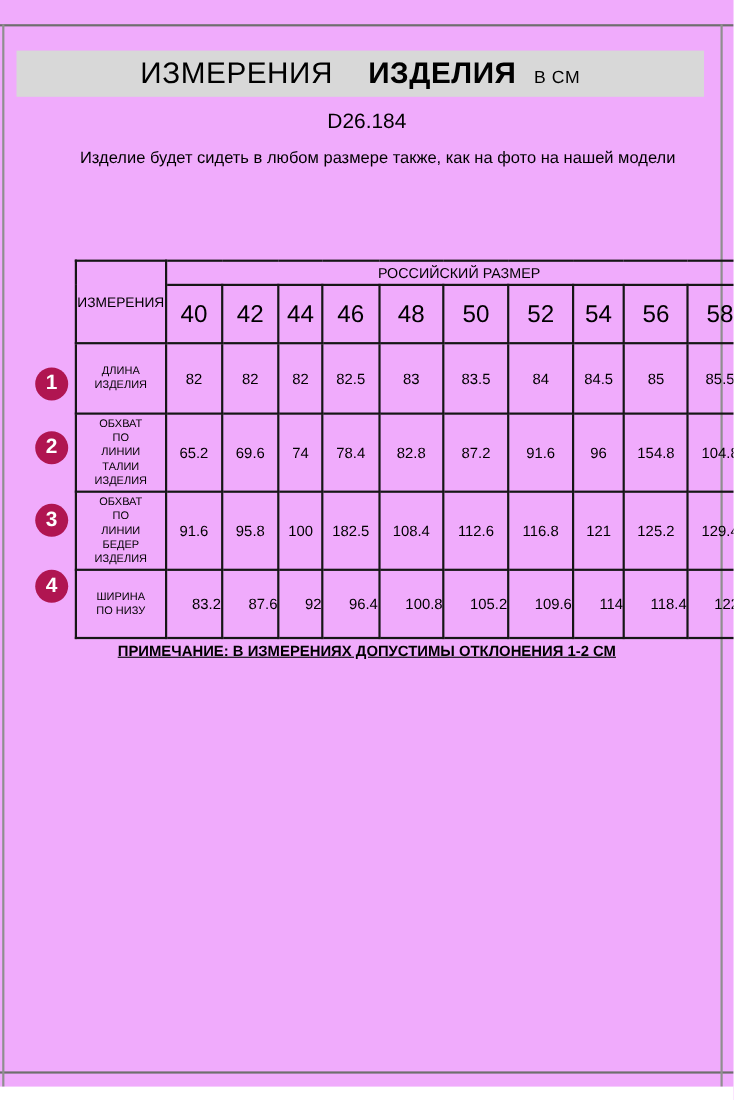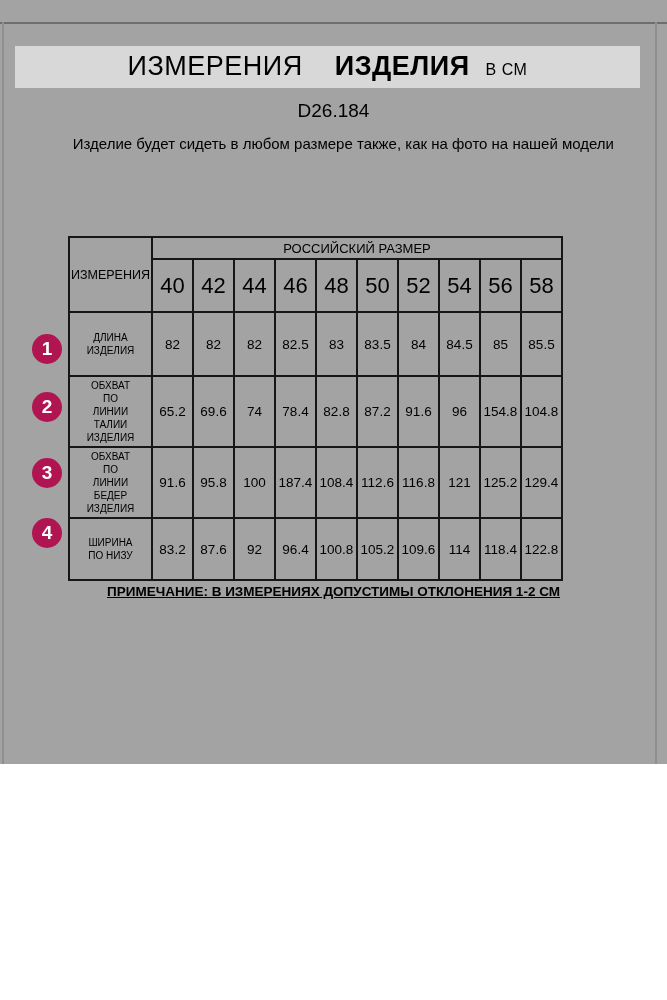--- a/index.html
+++ b/index.html
@@ -1,16 +1,16 @@
 <!DOCTYPE html>
 <html><head>
 <meta charset="utf-8">
 <style>
   html,body{margin:0;padding:0;background:#fff;}
-  .page{position:relative;width:667px;height:764px;background:#a3a3a3;
+  .page{position:relative;width:667px;height:988px;background:#f0abfc;
         font-family:"Liberation Sans", sans-serif;color:#000;overflow:hidden;}
 
   
   .frame-h{position:absolute;left:0;right:0;height:2px;background:#6e6e6e;}
   .frame-top{top:22px;}
   .frame-bottom{top:974px;}
   .frame-v{position:absolute;top:22px;bottom:0;width:2px;background:#8f8f8f;}
   .frame-left{left:2px;}
   .frame-right{left:655px;}
 
@@ -33,21 +33,21 @@
   .size-table td,.size-table th{border:2px solid #161616;text-align:center;
                    vertical-align:middle;padding:0;font-weight:400;}
   .col-label{width:83px;}
   .col-size{width:41px;}
   .corner-cell{font-size:12.5px;white-space:nowrap;}
   .group-cell{height:20px;font-size:13px;}
   .size-cell{height:51px;font-size:22px;font-weight:normal;}
   .label-cell{font-size:10px;line-height:13px;padding:2px 16px !important;}
   .value-cell{font-size:13.5px;}
   tr.row-1 td{height:58px;} tr.row-2 td{height:63px;}
-  tr.row-3 td{height:59px;} tr.row-4 td{height:56px;}
+  tr.row-3 td{height:59px;} tr.row-4 td{height:56px;padding-left:23px;}
 
   
   .marker{position:absolute;left:32px;width:30px;height:30px;border-radius:50%;
           background:#b01551;color:#fff;font-weight:700;font-size:19px;
           display:flex;align-items:center;justify-content:center;}
   .m1{top:334px;} .m2{top:392px;} .m3{top:458px;} .m4{top:518px;}
 
   .note{position:absolute;top:584px;left:0;width:100%;margin:0;text-align:center;
         font-size:13.5px;font-weight:700;text-decoration:underline;}
 </style>
@@ -136,21 +136,21 @@
         <td class="value-cell">96</td>
         <td class="value-cell">154.8</td>
         <td class="value-cell">104.8</td>
       </tr>
 
       <tr class="row-3">
         <td class="label-cell">ОБХВАТ ПО ЛИНИИ БЕДЕР ИЗДЕЛИЯ</td>
         <td class="value-cell">91.6</td>
         <td class="value-cell">95.8</td>
         <td class="value-cell">100</td>
-        <td class="value-cell">187.4</td>
+        <td class="value-cell">182.5</td>
         <td class="value-cell">108.4</td>
         <td class="value-cell">112.6</td>
         <td class="value-cell">116.8</td>
         <td class="value-cell">121</td>
         <td class="value-cell">125.2</td>
         <td class="value-cell">129.4</td>
       </tr>
 
       <tr class="row-4">
         <td class="label-cell">ШИРИНА ПО НИЗУ</td>

